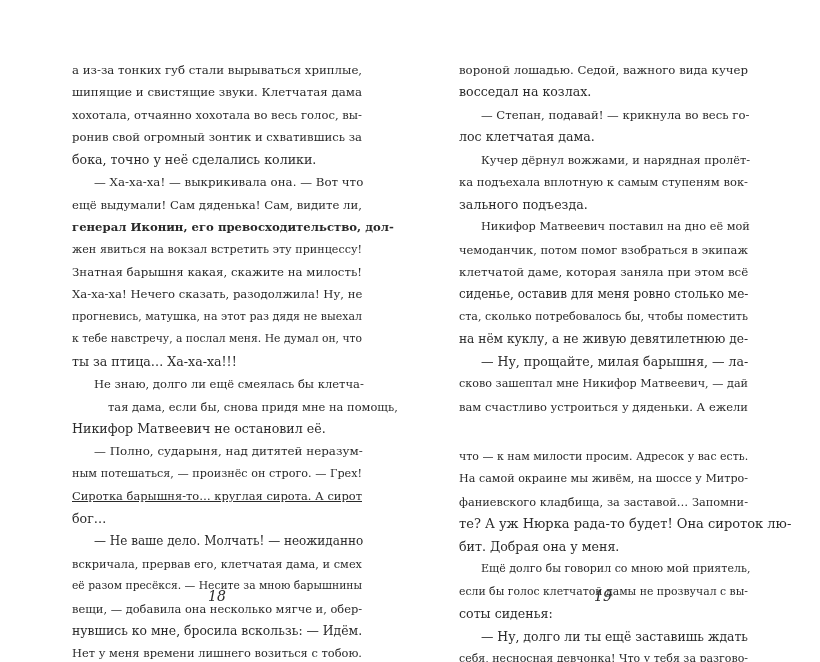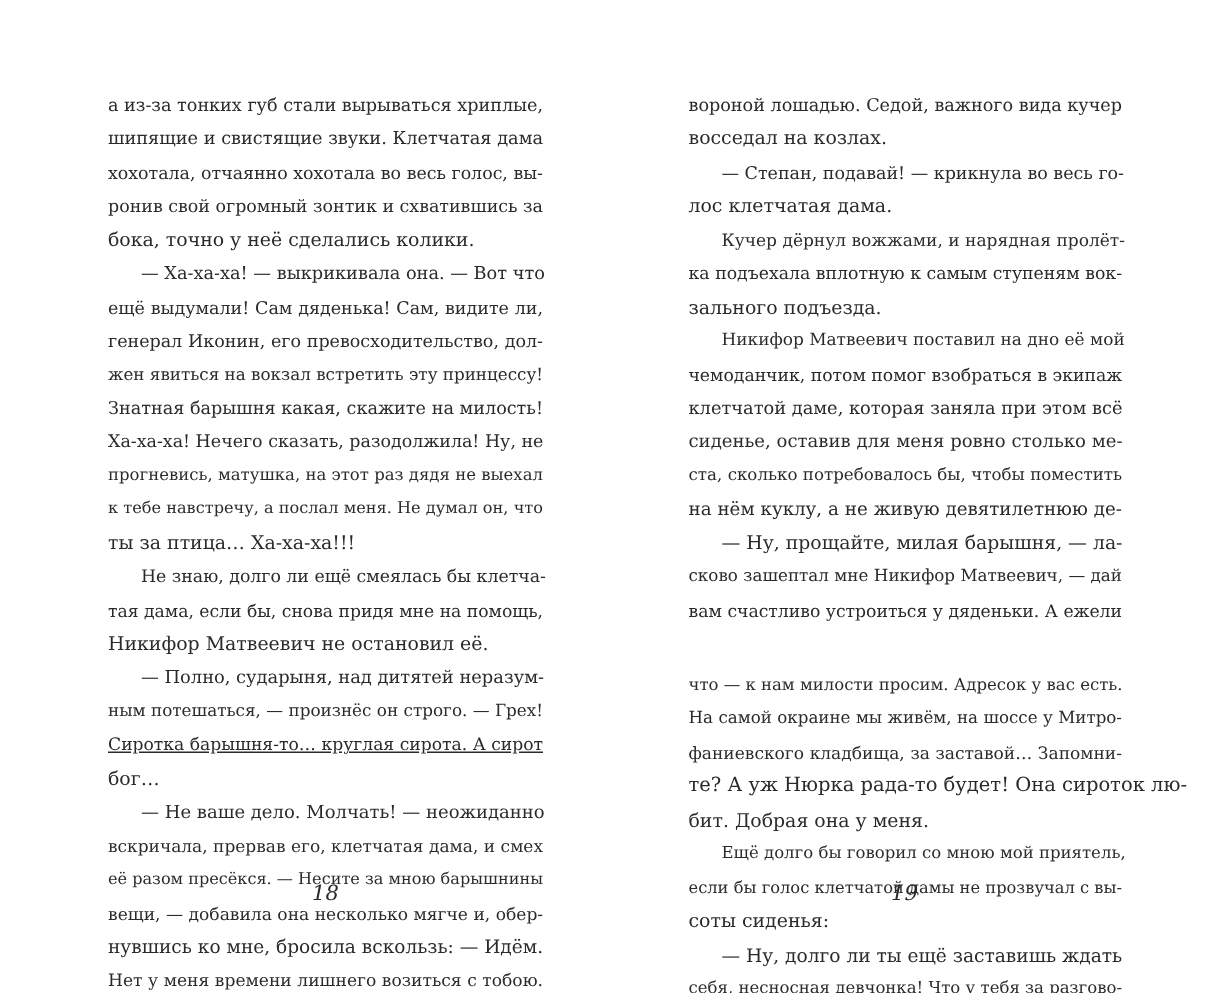--- a/index.html
+++ b/index.html
@@ -45,29 +45,29 @@
 
 <div class="page page-left">
   <div class="text-block">
       <span class="line" style="display: block; font-size: 11.7492px;">а из-за тонких губ стали вырываться хриплые,</span>
       <span class="line" style="display: block; font-size: 11.8252px;">шипящие и свистящие звуки. Клетчатая дама</span>
       <span class="line" style="display: block; font-size: 11.6px;">хохотала, отчаянно хохотала во весь голос, вы-</span>
       <span class="line" style="display: block; font-size: 11.6369px;">ронив свой огромный зонтик и схватившись за</span>
       <span class="line last" style="display: block;">бока, точно у неё сделались колики.</span>
       <span class="line indent" style="display: block; font-size: 11.8252px;">— Ха-ха-ха! — выкрикивала она. — Вот что</span>
       <span class="line" style="display: block; font-size: 11.6741px;">ещё выдумали! Сам дяденька! Сам, видите ли,</span>
-      <span class="line" style="display: block; font-size: 11.6741px;">генерал Иконин, его превосходительство, дол-</span>
+      <span class="line" style="display: block; font-size: 11.6741px; font-weight: bold;">генерал Иконин, его превосходительство, дол-</span>
       <span class="line" style="display: block; font-size: 11.1743px;">жен явиться на вокзал встретить эту принцессу!</span>
       <span class="line" style="display: block; font-size: 11.7492px;">Знатная барышня какая, скажите на милость!</span>
       <span class="line" style="display: block; font-size: 11.6369px;">Ха-ха-ха! Нечего сказать, разодолжила! Ну, не</span>
       <span class="line" style="display: block; font-size: 11.006px;">прогневись, матушка, на этот раз дядя не выехал</span>
       <span class="line" style="display: block; font-size: 10.7788px;">к тебе навстречу, а послал меня. Не думал он, что</span>
       <span class="line last" style="display: block;">ты за птица… Ха-ха-ха!!!</span>
       <span class="line indent" style="display: block; font-size: 11.5633px;">Не знаю, долго ли ещё смеялась бы клетча-</span>
-      <span class="line" style="display: block; font-size: 11.4545px;">тая дама, если бы, снова придя мне на помощь,</span>
+      <span class="line" style="display: block; font-size: 11.4545px; margin-left: 36px;">тая дама, если бы, снова придя мне на помощь,</span>
       <span class="line last" style="display: block;">Никифор Матвеевич не остановил её.</span>
       <span class="line indent" style="display: block; font-size: 11.9023px;">— Полно, сударыня, над дитятей неразум-</span>
       <span class="line" style="display: block; font-size: 11.2086px;">ным потешаться, — произнёс он строго. — Грех!</span>
       <span class="line" style="display: block; font-size: 11.4545px; text-decoration: underline;">Сиротка барышня-то… круглая сирота. А сирот</span>
       <span class="line last" style="display: block;">бог…</span>
       <span class="line indent" style="display: block; font-size: 12.0197px;">— Не ваше дело. Молчать! — неожиданно</span>
       <span class="line" style="display: block; font-size: 11.3478px;">вскричала, прервав его, клетчатая дама, и смех</span>
       <span class="line" style="display: block; font-size: 10.7471px;">её разом пресёкся. — Несите за мною барышнины</span>
       <span class="line" style="display: block; font-size: 11.4187px;">вещи, — добавила она несколько мягче и, обер-</span>
       <span class="line" style="display: block; font-size: 12.3864px;">нувшись ко мне, бросила вскользь: — Идём.</span>

